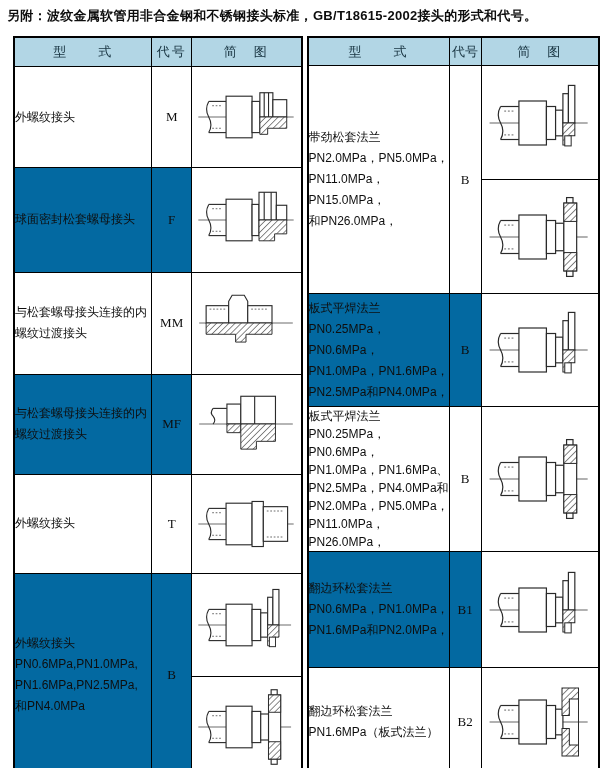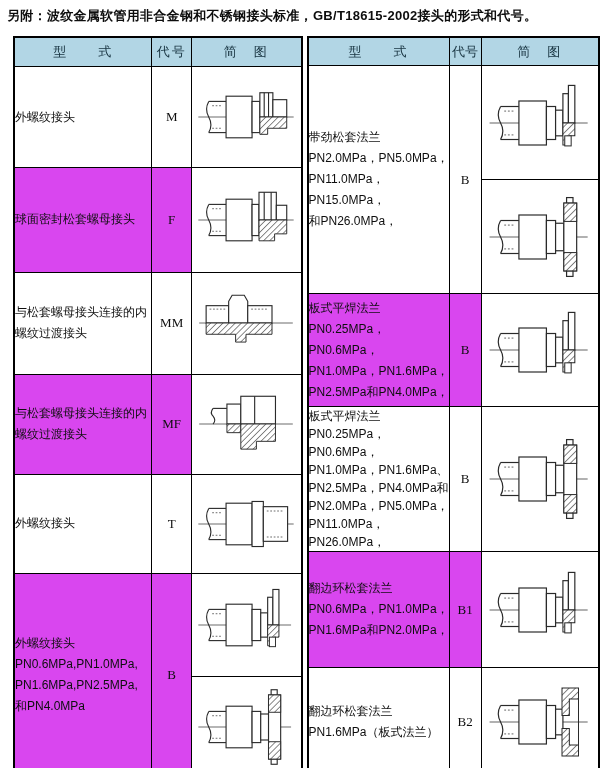--- a/index.html
+++ b/index.html
@@ -23,21 +23,21 @@
   td.type{
     text-align:left;vertical-align:middle;padding:4px 3px 4px 8px;
     font-size:12px;line-height:21px;white-space:pre-line;
     font-family:Liberation Sans, sans-serif;color:#0e0e0e;margin-top:30px;
   }
   td.code{
     text-align:center;vertical-align:middle;font-size:13px;
     font-family:"Liberation Serif",serif;color:#0e0e0e;
   }
   td.diag{background:#fff;text-align:center;vertical-align:middle;}
-  .hl{background:#d946ef;}
+  .hl{background:#0369a1;}
   svg.fit{display:block;margin:0 auto;}
 </style>
 </head>
 <body>
 
 <svg width="0" height="0" style="position:absolute" aria-hidden="true">
   <defs>
     <pattern id="hatch" patternUnits="userSpaceOnUse" width="5" height="5" patternTransform="rotate(45)">
       <rect width="5" height="5" fill="#fff"></rect>
       <line x1="0" y1="0" x2="0" y2="5" stroke="#555" stroke-width="1.6"></line>

